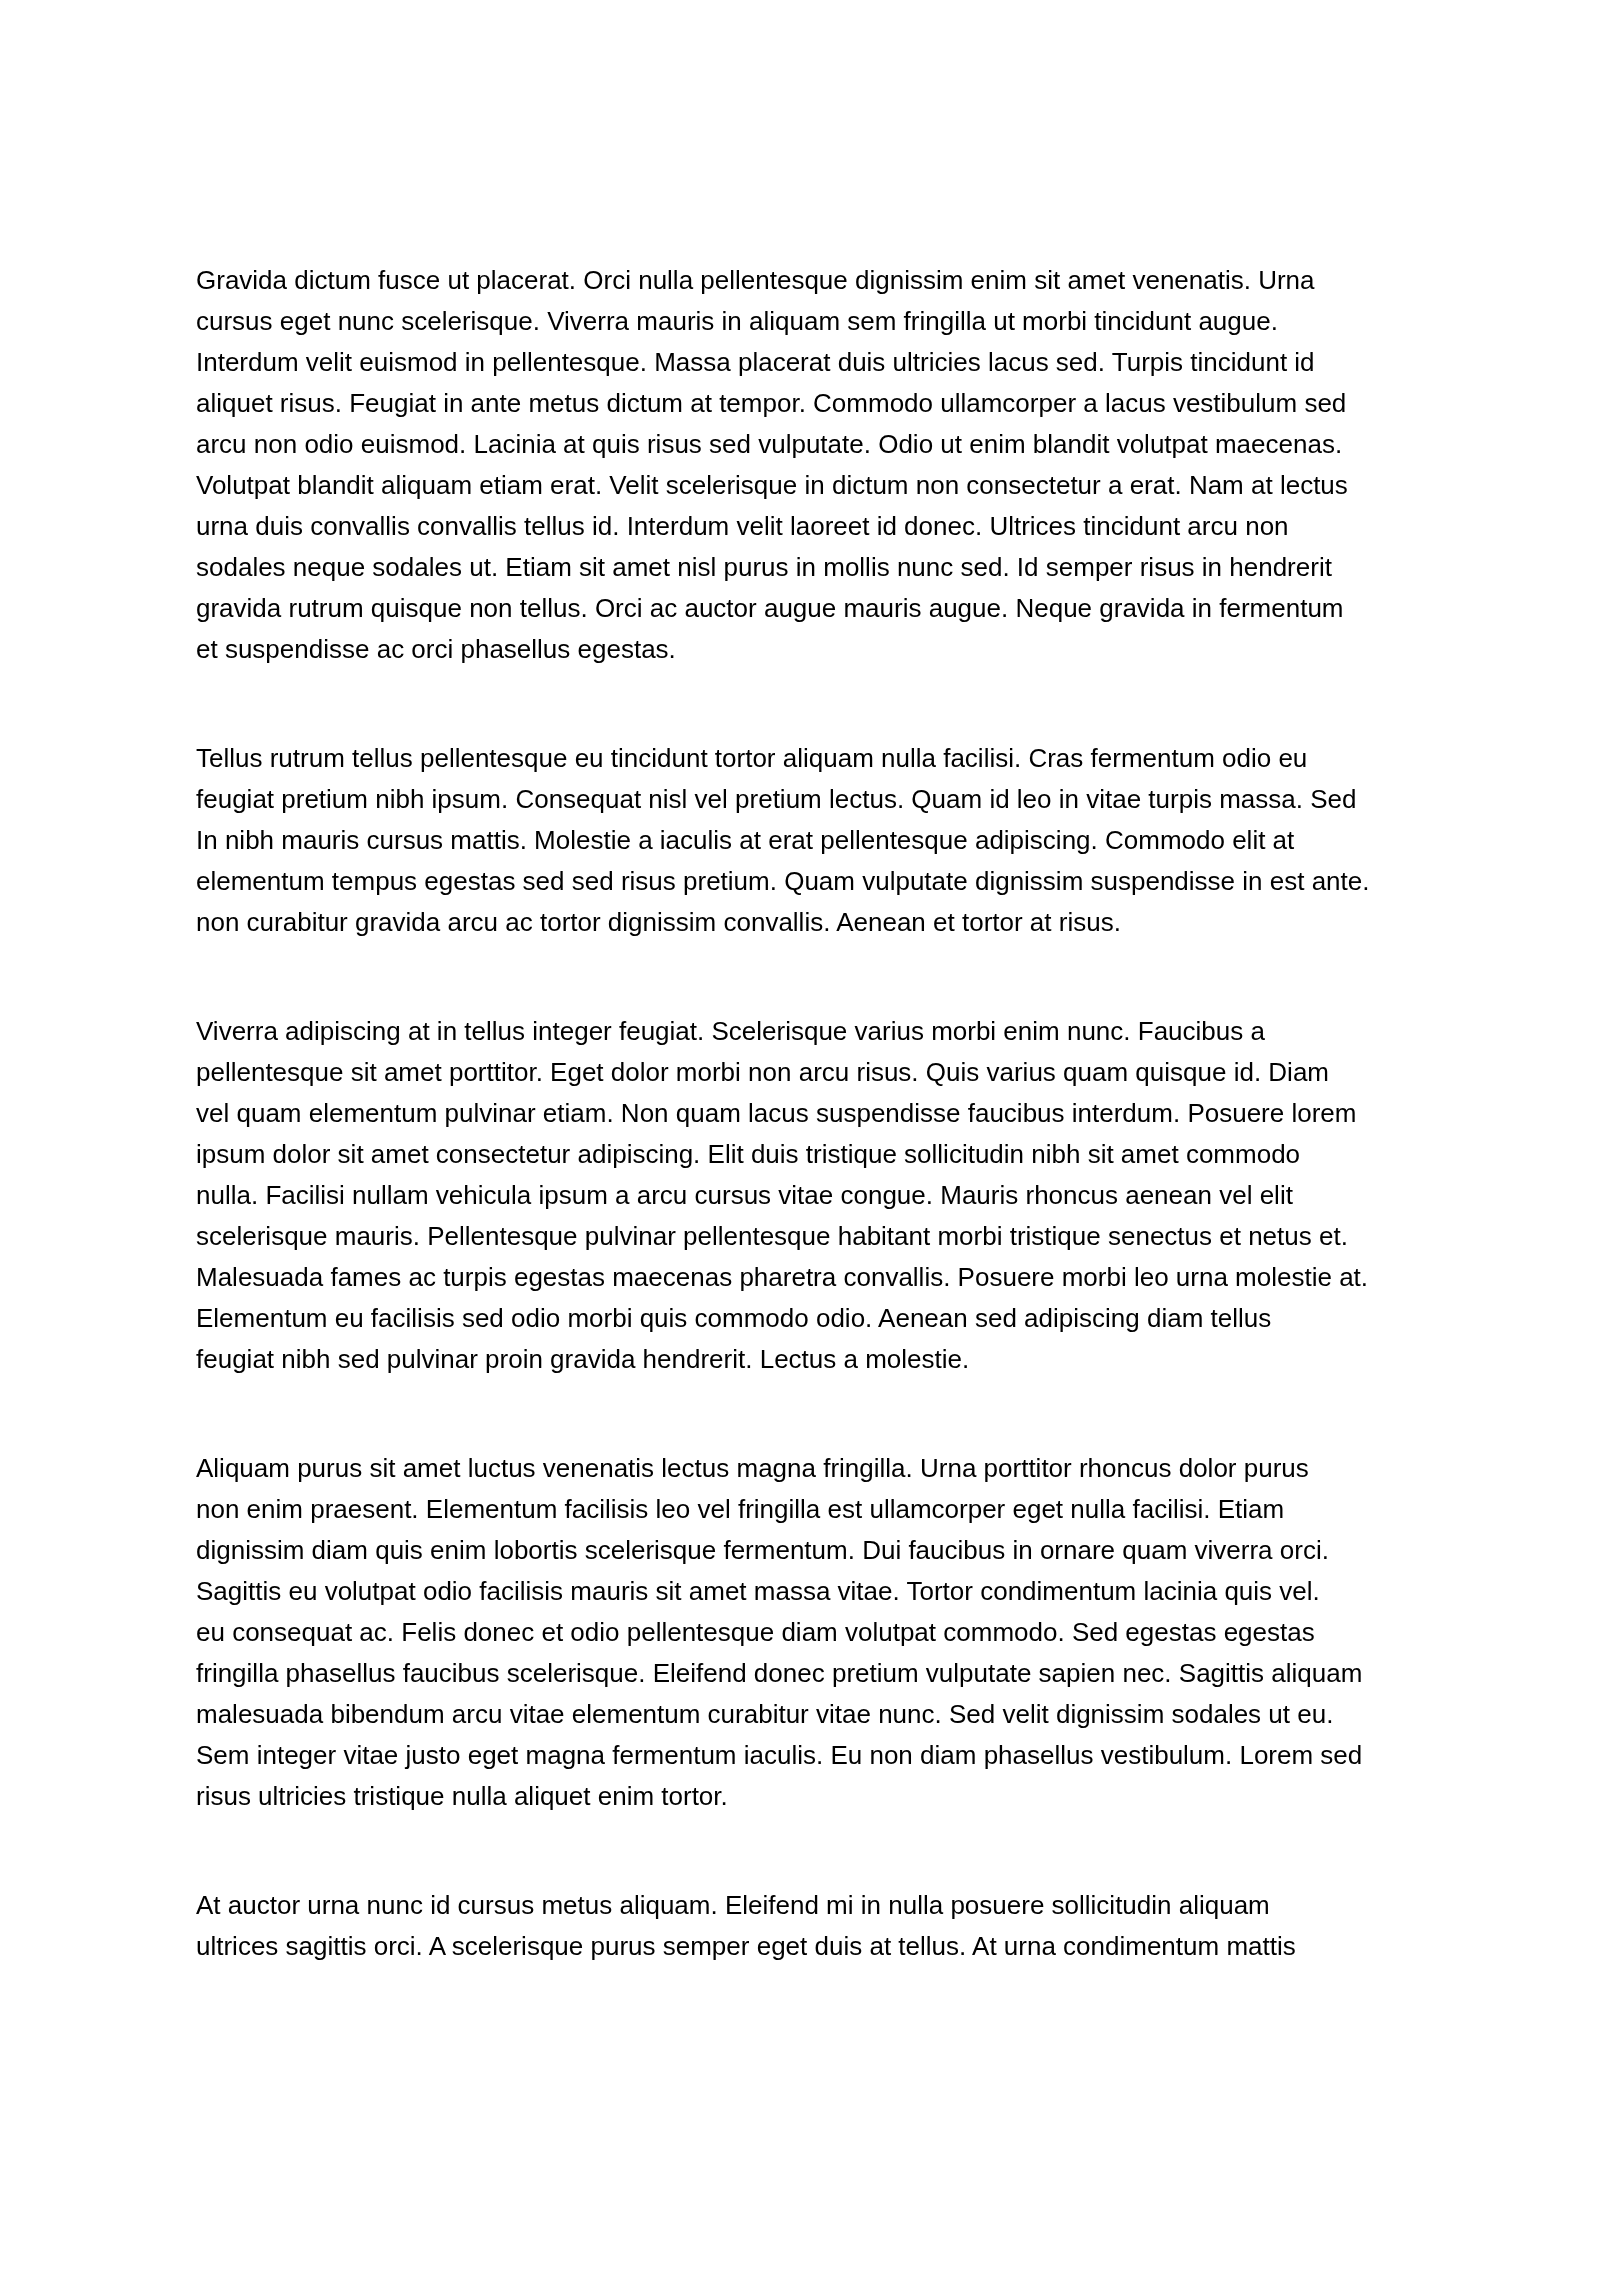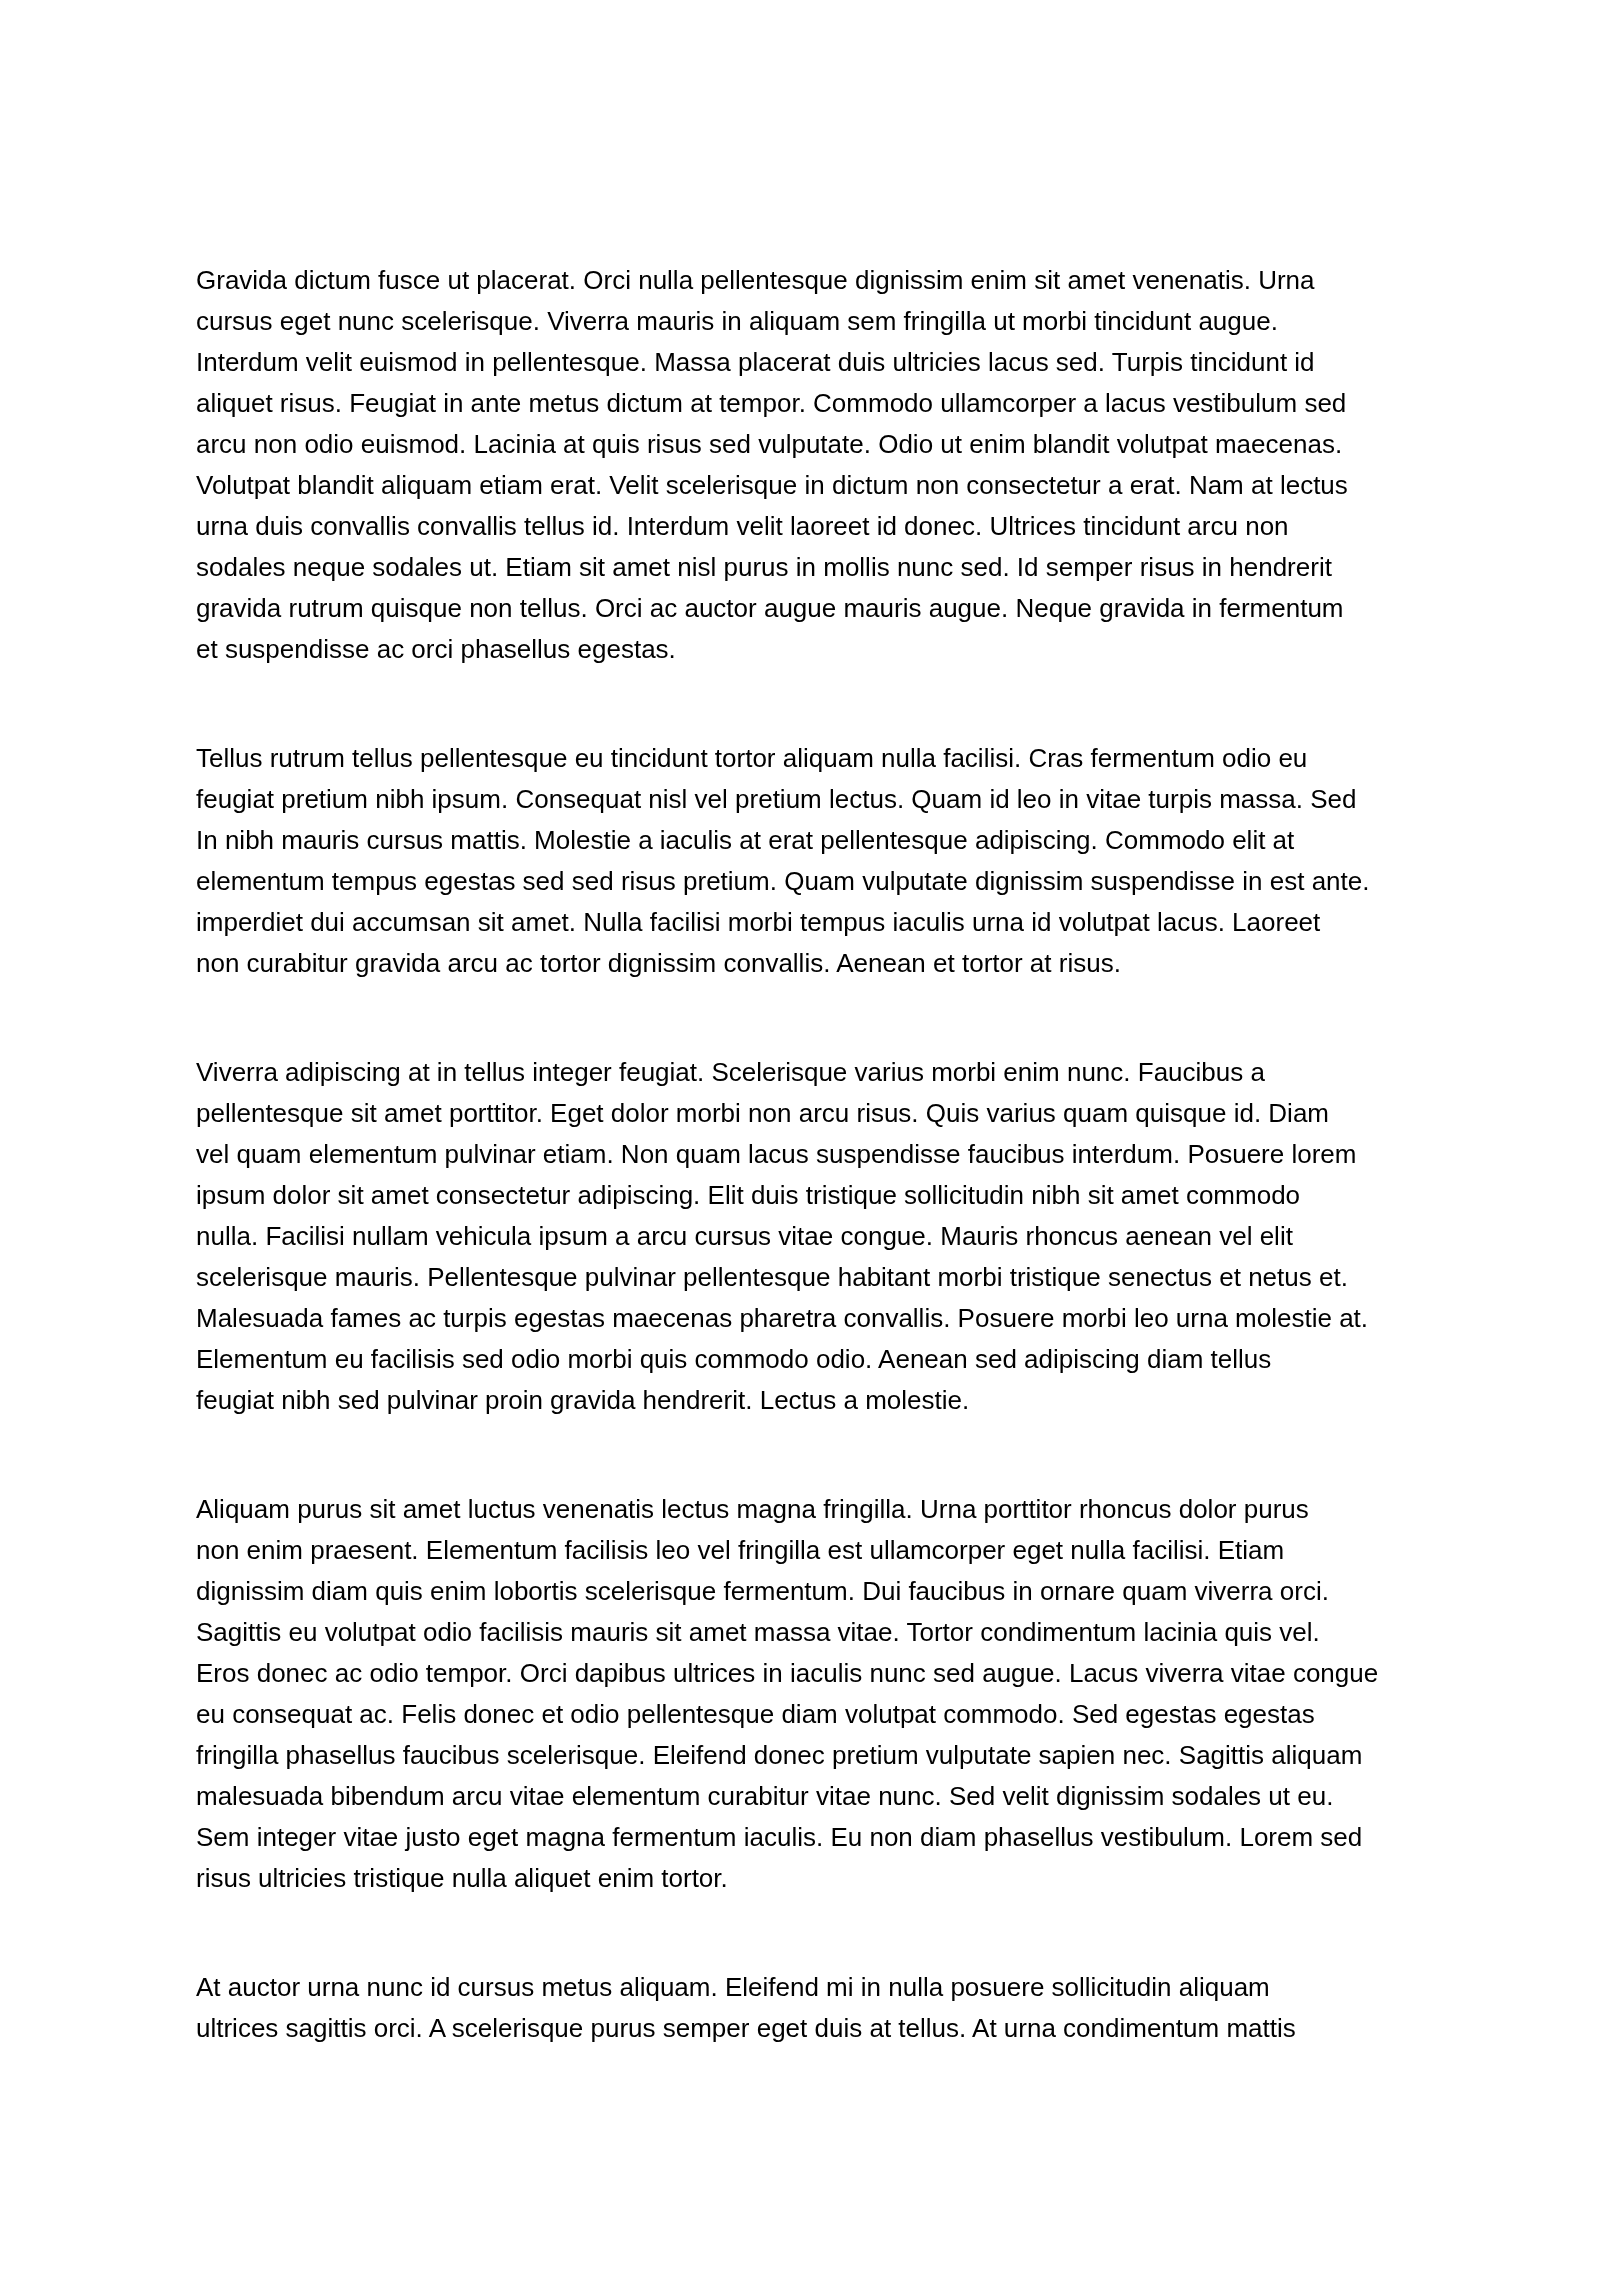--- a/index.html
+++ b/index.html
@@ -49,42 +49,40 @@
     <span class="line" style="display: block;">sodales neque sodales ut. Etiam sit amet nisl purus in mollis nunc sed. Id semper risus in hendrerit</span>
     <span class="line" style="display: block;">gravida rutrum quisque non tellus. Orci ac auctor augue mauris augue. Neque gravida in fermentum</span>
     <span class="line" style="display: block;">et suspendisse ac orci phasellus egestas.</span>
   </p>
 
   <p class="para">
     <span class="line" style="display: block;">Tellus rutrum tellus pellentesque eu tincidunt tortor aliquam nulla facilisi. Cras fermentum odio eu</span>
     <span class="line" style="display: block;">feugiat pretium nibh ipsum. Consequat nisl vel pretium lectus. Quam id leo in vitae turpis massa. Sed</span>
     <span class="line" style="display: block;">In nibh mauris cursus mattis. Molestie a iaculis at erat pellentesque adipiscing. Commodo elit at</span>
     <span class="line" style="display: block;">elementum tempus egestas sed sed risus pretium. Quam vulputate dignissim suspendisse in est ante.</span>
-    <span class="line" style="display: block;">imperdiet dui accumsan sit amet. Nulla facilisi morbi tempus iaculis urna id volutpat lacus. Laoreet</span>
     <span class="line" style="display: block;">non curabitur gravida arcu ac tortor dignissim convallis. Aenean et tortor at risus.</span>
   </p>
 
   <p class="para">
     <span class="line" style="display: block;">Viverra adipiscing at in tellus integer feugiat. Scelerisque varius morbi enim nunc. Faucibus a</span>
     <span class="line" style="display: block;">pellentesque sit amet porttitor. Eget dolor morbi non arcu risus. Quis varius quam quisque id. Diam</span>
     <span class="line" style="display: block;">vel quam elementum pulvinar etiam. Non quam lacus suspendisse faucibus interdum. Posuere lorem</span>
     <span class="line" style="display: block;">ipsum dolor sit amet consectetur adipiscing. Elit duis tristique sollicitudin nibh sit amet commodo</span>
     <span class="line" style="display: block;">nulla. Facilisi nullam vehicula ipsum a arcu cursus vitae congue. Mauris rhoncus aenean vel elit</span>
     <span class="line" style="display: block;">scelerisque mauris. Pellentesque pulvinar pellentesque habitant morbi tristique senectus et netus et.</span>
     <span class="line" style="display: block;">Malesuada fames ac turpis egestas maecenas pharetra convallis. Posuere morbi leo urna molestie at.</span>
     <span class="line" style="display: block;">Elementum eu facilisis sed odio morbi quis commodo odio. Aenean sed adipiscing diam tellus</span>
     <span class="line" style="display: block;">feugiat nibh sed pulvinar proin gravida hendrerit. Lectus a molestie.</span>
   </p>
 
   <p class="para">
     <span class="line" style="display: block;">Aliquam purus sit amet luctus venenatis lectus magna fringilla. Urna porttitor rhoncus dolor purus</span>
     <span class="line" style="display: block;">non enim praesent. Elementum facilisis leo vel fringilla est ullamcorper eget nulla facilisi. Etiam</span>
     <span class="line" style="display: block;">dignissim diam quis enim lobortis scelerisque fermentum. Dui faucibus in ornare quam viverra orci.</span>
     <span class="line" style="display: block;">Sagittis eu volutpat odio facilisis mauris sit amet massa vitae. Tortor condimentum lacinia quis vel.</span>
-    <span class="line" style="display: block;">Eros donec ac odio tempor. Orci dapibus ultrices in iaculis nunc sed augue. Lacus viverra vitae congue</span>
     <span class="line" style="display: block;">eu consequat ac. Felis donec et odio pellentesque diam volutpat commodo. Sed egestas egestas</span>
     <span class="line" style="display: block;">fringilla phasellus faucibus scelerisque. Eleifend donec pretium vulputate sapien nec. Sagittis aliquam</span>
     <span class="line" style="display: block;">malesuada bibendum arcu vitae elementum curabitur vitae nunc. Sed velit dignissim sodales ut eu.</span>
     <span class="line" style="display: block;">Sem integer vitae justo eget magna fermentum iaculis. Eu non diam phasellus vestibulum. Lorem sed</span>
     <span class="line" style="display: block;">risus ultricies tristique nulla aliquet enim tortor.</span>
   </p>
 
   <p class="para">
     <span class="line" style="display: block;">At auctor urna nunc id cursus metus aliquam. Eleifend mi in nulla posuere sollicitudin aliquam</span>
     <span class="line" style="display: block;">ultrices sagittis orci. A scelerisque purus semper eget duis at tellus. At urna condimentum mattis</span>

